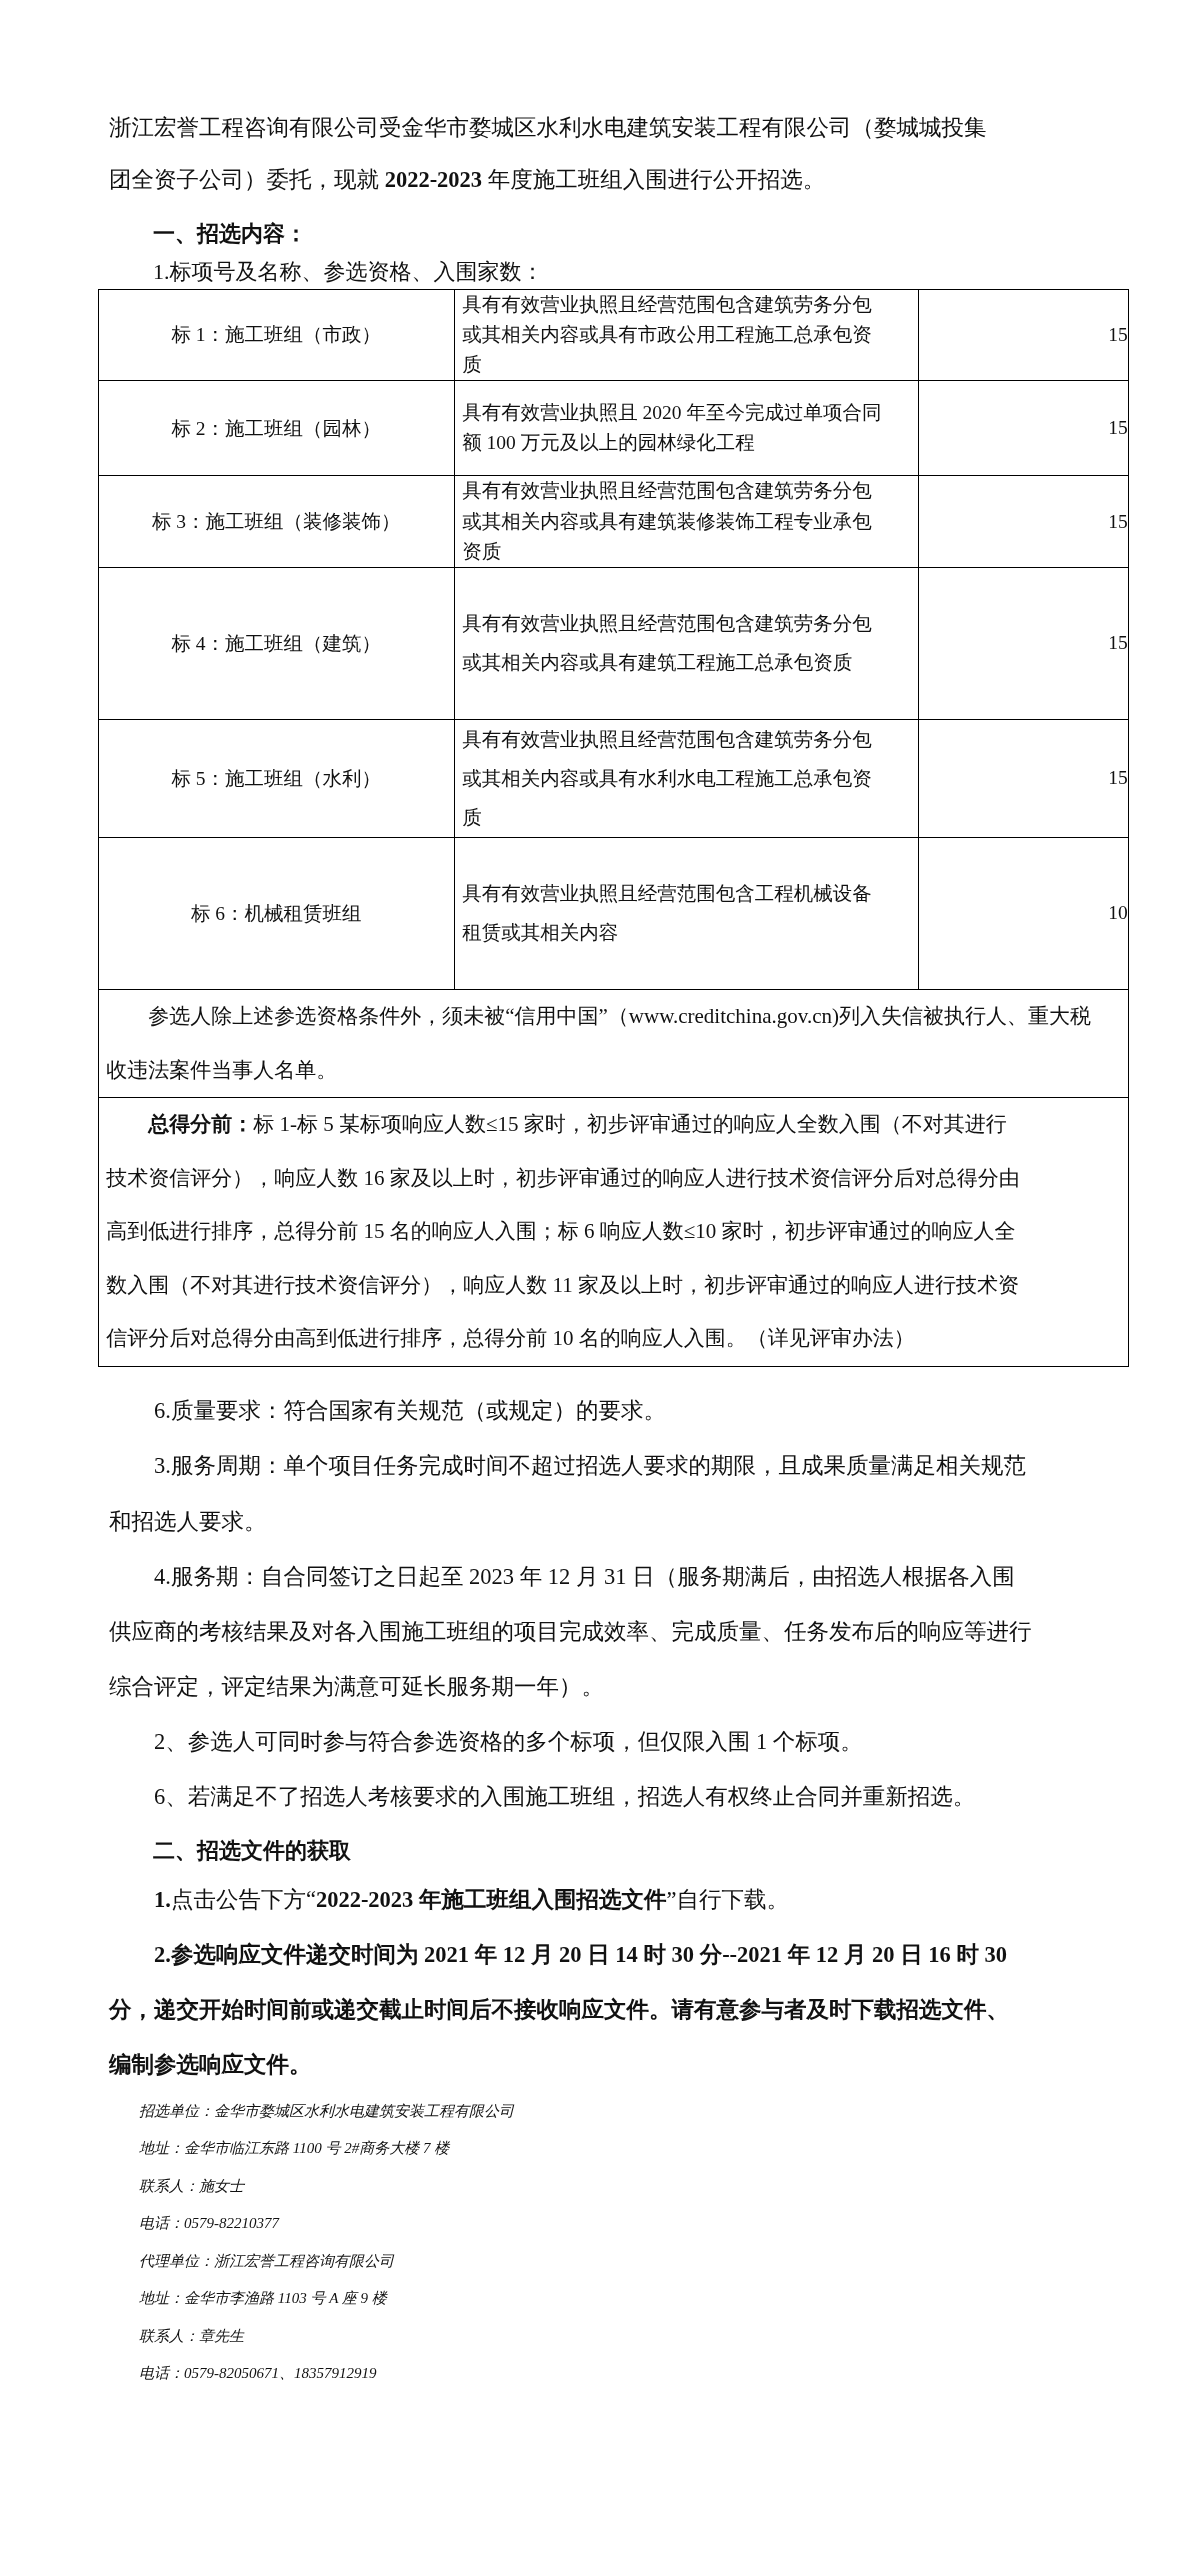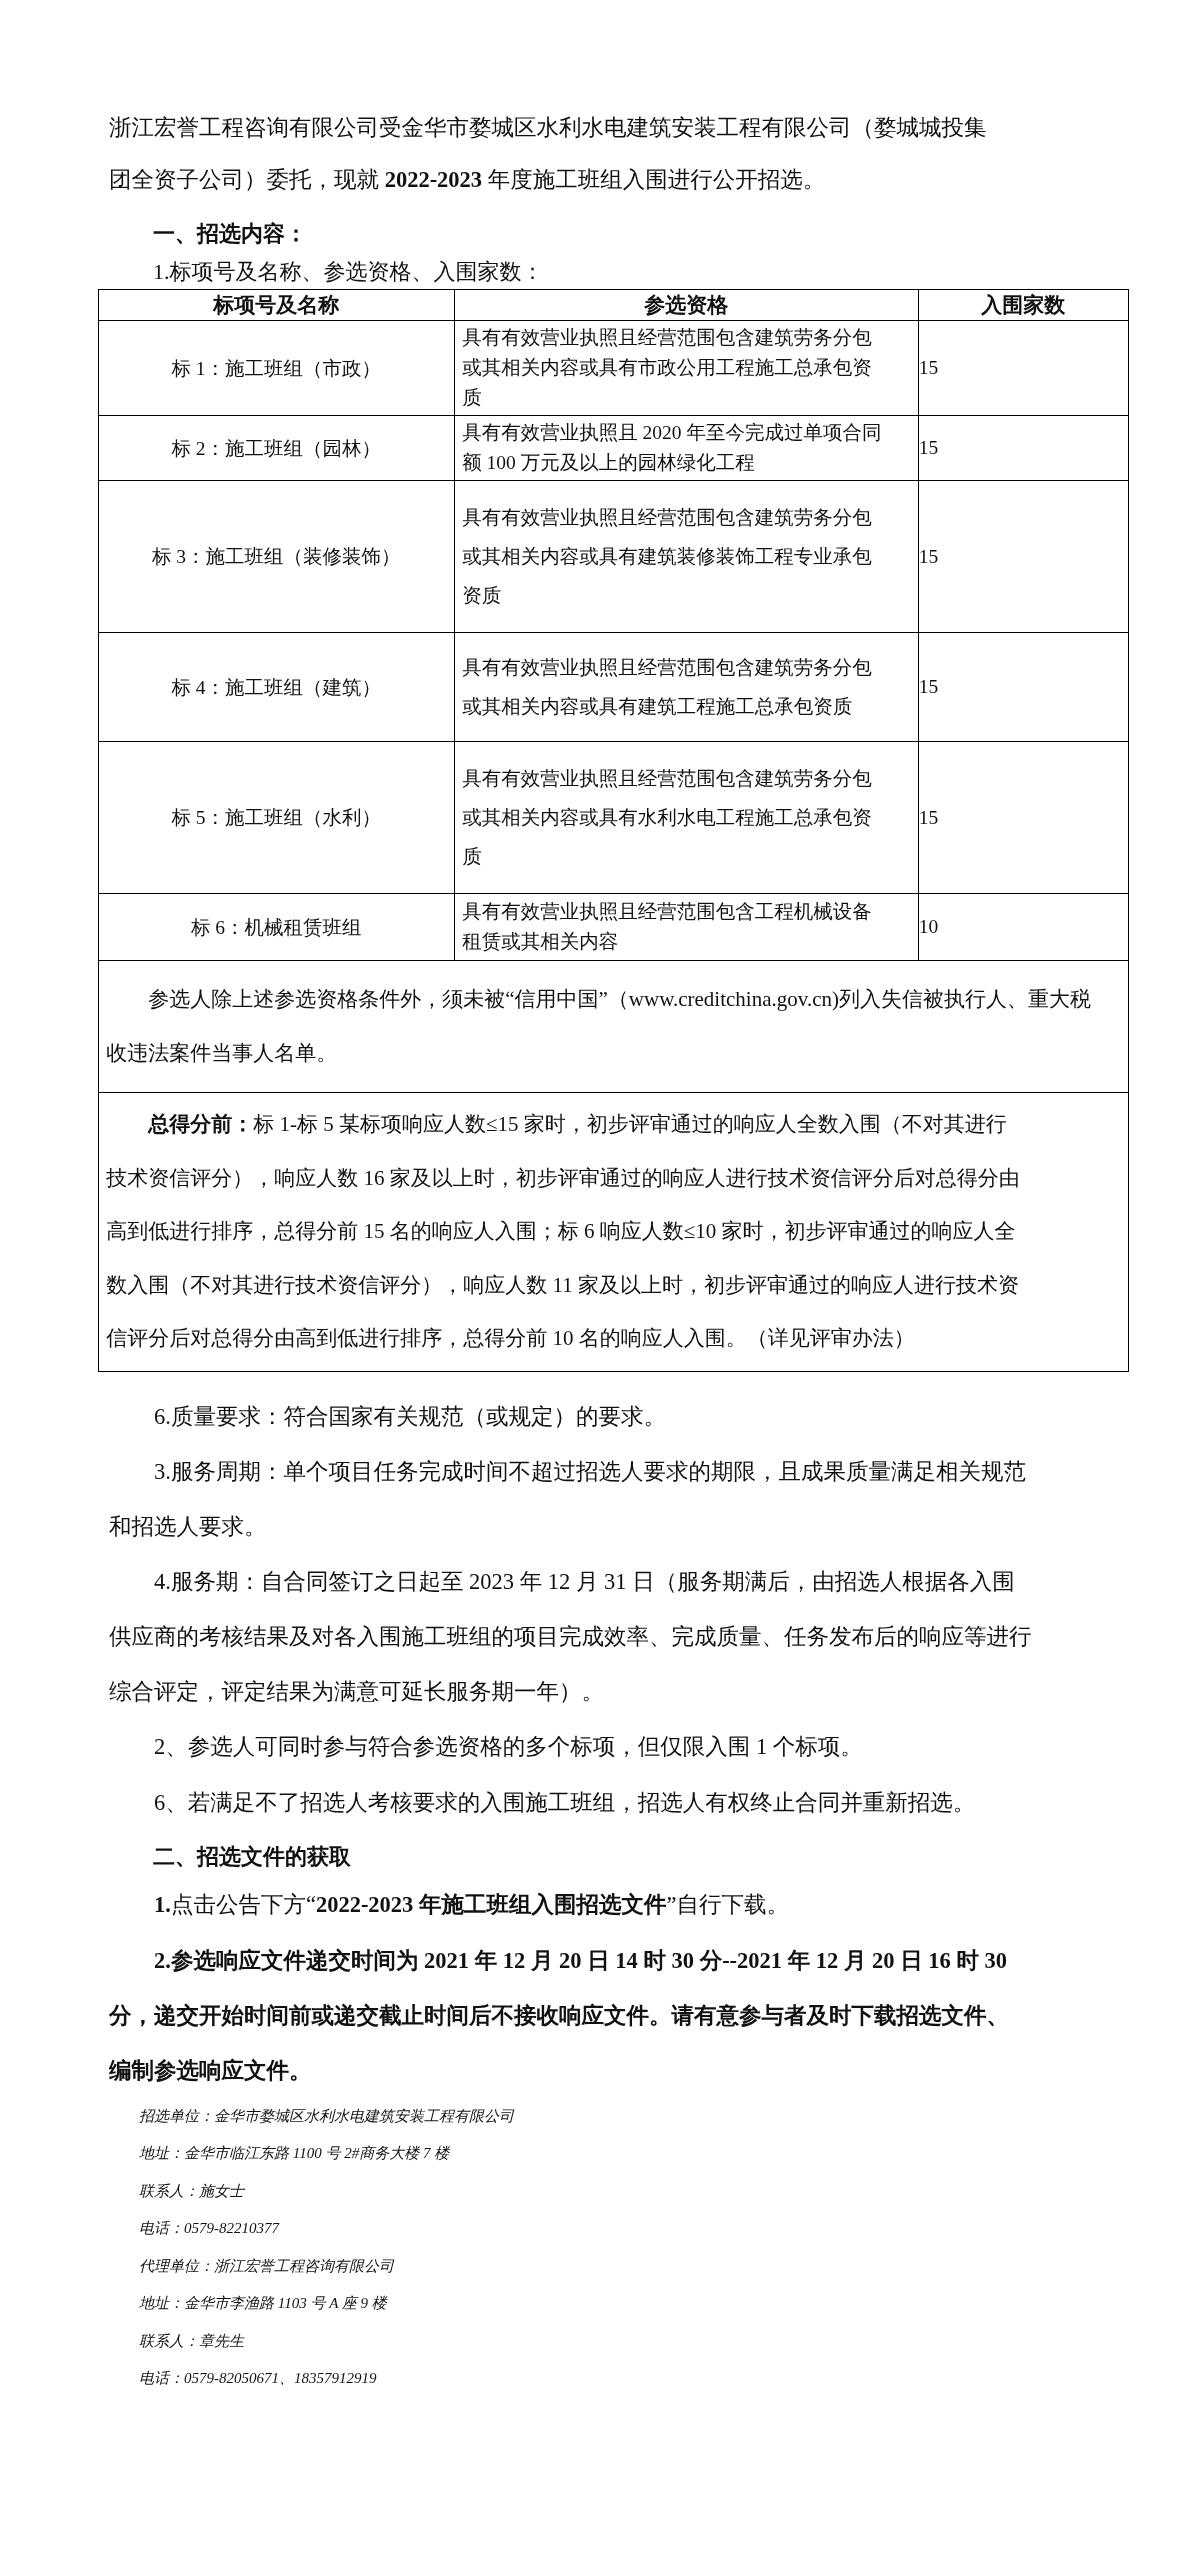--- a/index.html
+++ b/index.html
@@ -38,21 +38,21 @@
   .bid-table tr:nth-child(6){height:152px;}
   .bid-table tr:nth-child(7){height:67px;}
   .bid-table tr:nth-child(8){height:132px;}
   .bid-table tr:nth-child(9){height:279px;}
   .bid-table th{font-size:21px;font-weight:bold;text-align:center;padding:0;}
   col.c-name{width:356px;}
   col.c-qual{width:464px;}
   col.c-quota{width:210px;}
   td.name{font-size:19.5px;text-align:center;padding:0 13px;}
   td.qual{font-size:19.5px;text-align:left;padding:0 6px 0 7.5px;line-height:1.55;}
-  td.quota{font-size:19.5px;text-align:left;padding:0;}
+  td.quota{font-size:19.5px;text-align:right;padding:0;}
   .bid-table tr:nth-child(4) td.qual,
   .bid-table tr:nth-child(5) td.qual,
   .bid-table tr:nth-child(6) td.qual{line-height:2.0;}
   td.note-cell{
     font-size:21px;line-height:2.55;text-align:left;
     padding:0 7.5px;text-indent:2em;white-space:pre-line;
   }
 </style>
 </head>
 <body>
@@ -68,25 +68,20 @@
 
   <p class="table-caption">1.标项号及名称、参选资格、入围家数：</p>
 
   <table class="bid-table">
     <colgroup>
       <col class="c-name">
         <col class="c-qual">
         <col class="c-quota">
     </colgroup>
     <tbody>
-        <tr>
-      <th>标项号及名称</th>
-      <th>参选资格</th>
-      <th>入围家数</th>
-    </tr>
     <tr>
       <td class="name">标 1：施工班组（市政）</td>
       <td class="qual pre">具有有效营业执照且经营范围包含建筑劳务分包
 或其相关内容或具有市政公用工程施工总承包资
 质</td>
       <td class="quota">15</td>
     </tr>
     <tr>
       <td class="name">标 2：施工班组（园林）</td>
       <td class="qual pre">具有有效营业执照且 2020 年至今完成过单项合同

